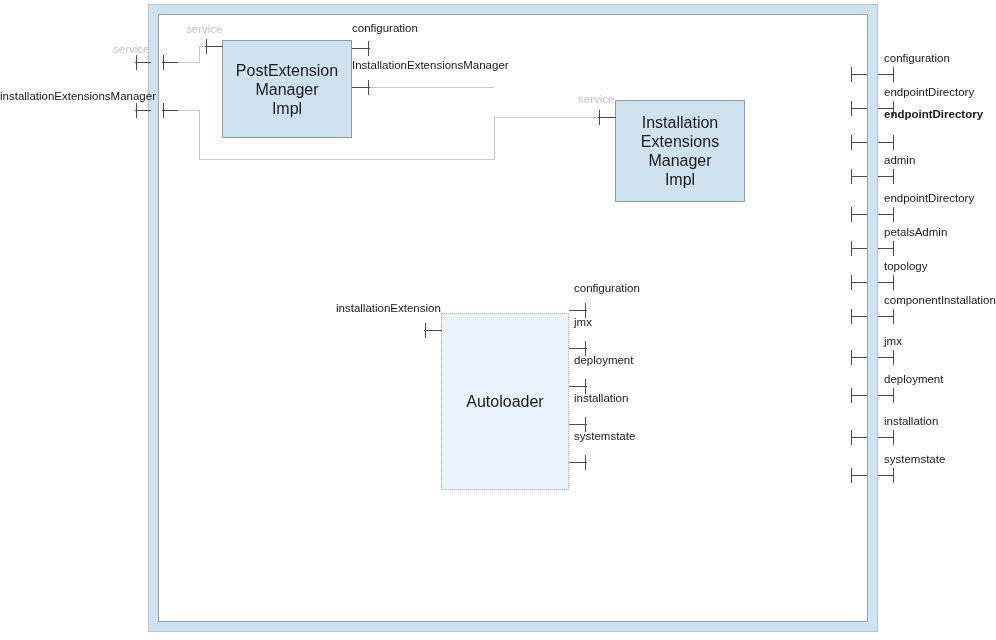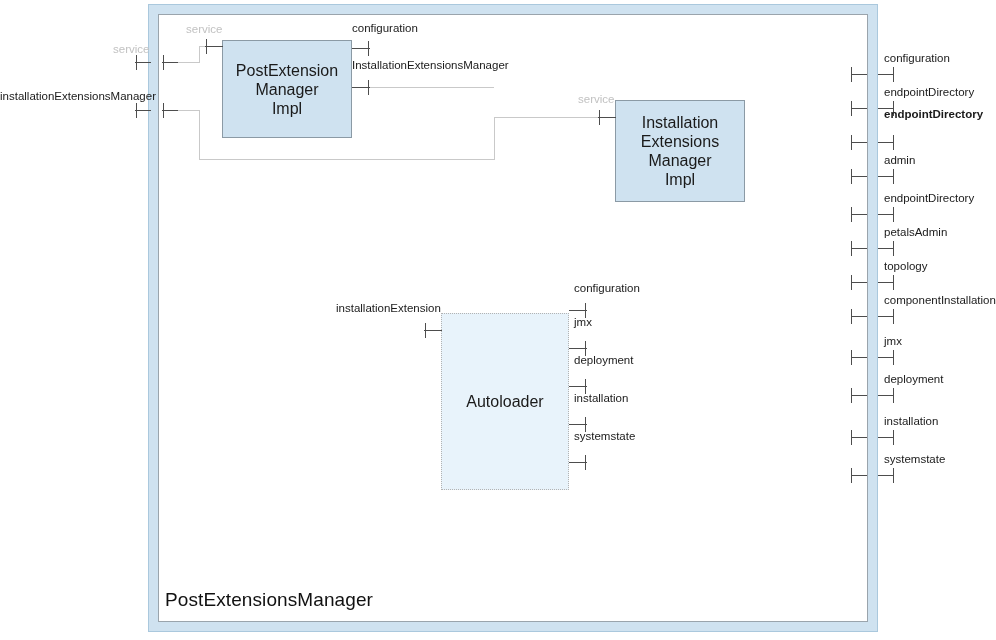--- a/index.html
+++ b/index.html
@@ -261,15 +261,14 @@
     <div class="lbl" style="left:884px; top:415px;">installation</div>
 
     <div class="port" style="left:851px; top:475px; width:16px;"></div>
     <div class="port-cap" style="left:851px; top:468px; height:15px;"></div>
     <div class="port" style="left:878px; top:475px; width:16px;"></div>
     <div class="port-cap" style="left:893px; top:468px; height:15px;"></div>
     <div class="lbl" style="left:884px; top:453px;">systemstate</div>
 
   </div>
 
-  <div class="frame-title" style="left:165px; top:589px;">PostExtensionsManager</div>
 
 </div>
 
 </body></html>

